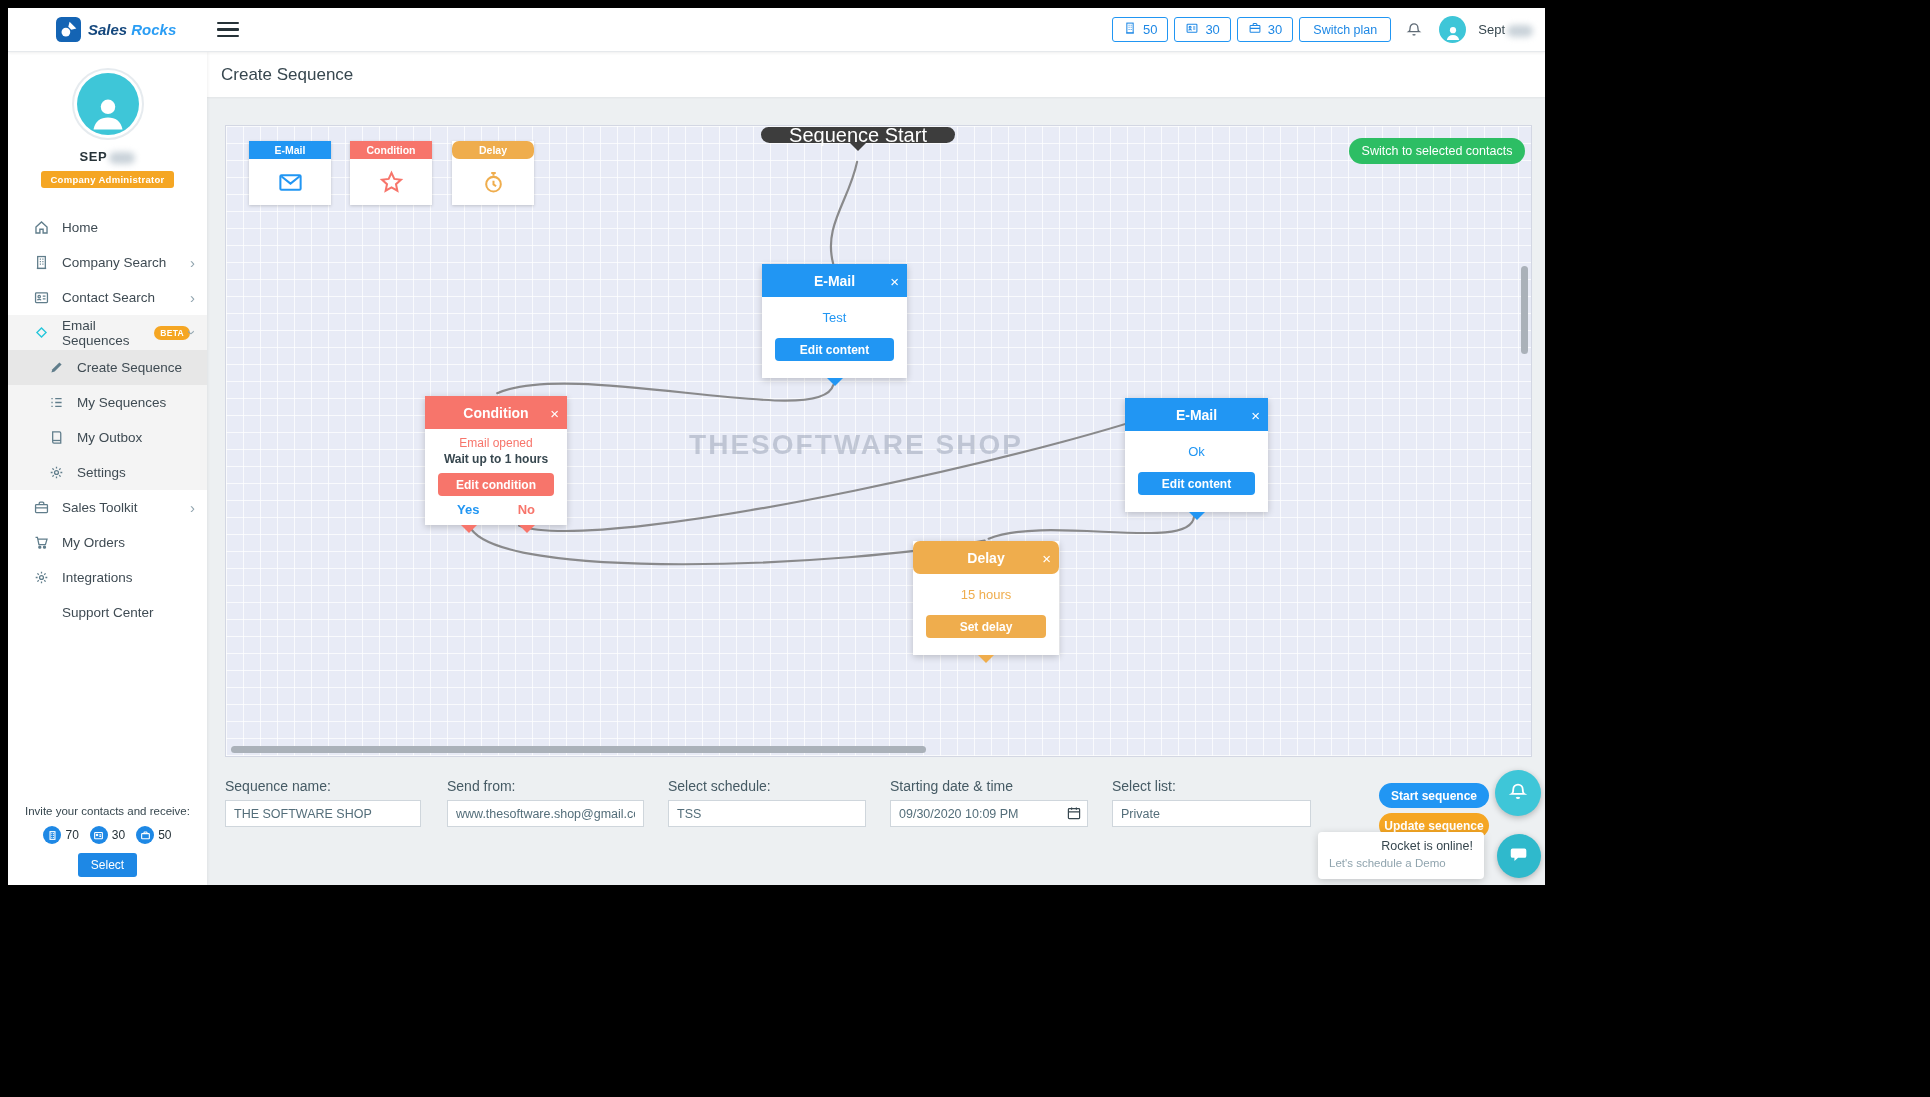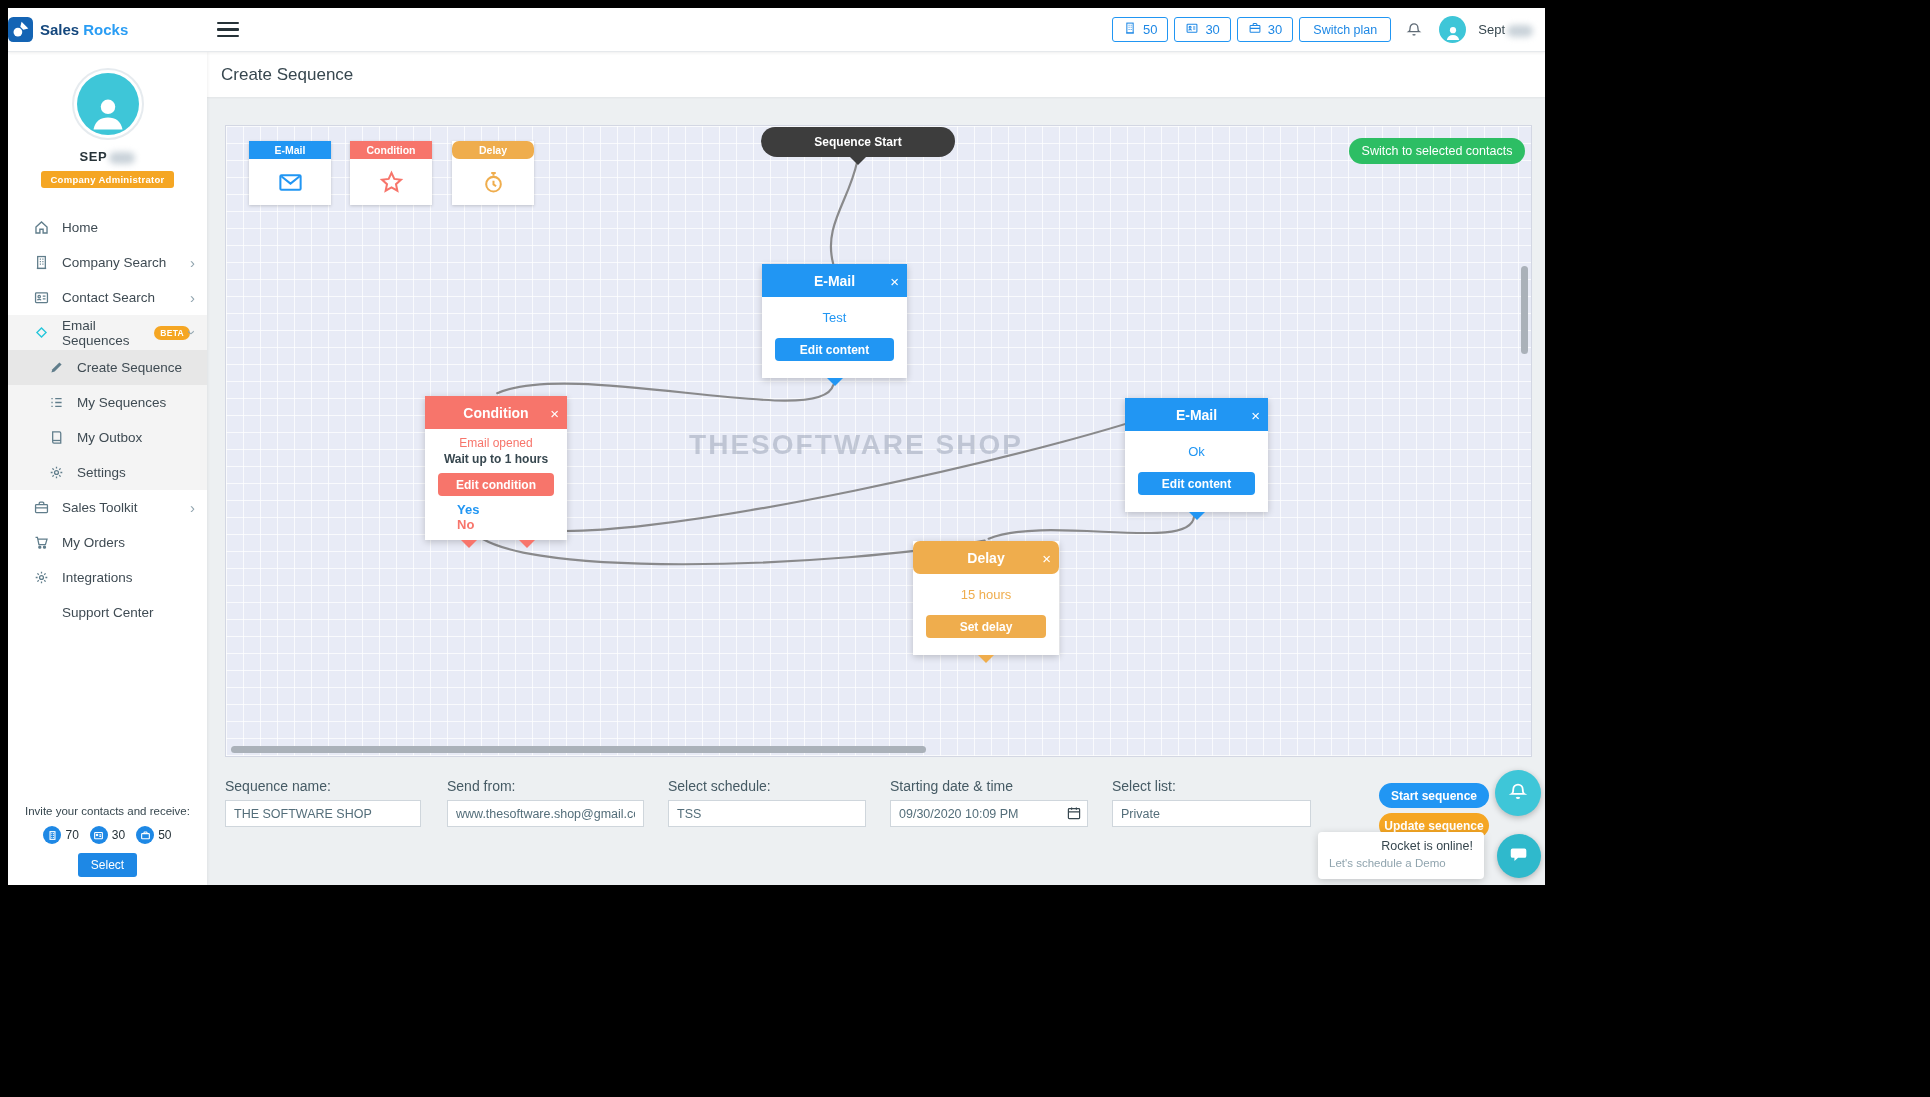--- a/index.html
+++ b/index.html
@@ -3,21 +3,21 @@
 <meta charset="utf-8">
 <style>
   * { box-sizing: border-box; margin: 0; padding: 0; }
   html,body { width:1930px; height:1097px; background:#000; font-family:"Liberation Sans",sans-serif; }
   .app { position:absolute; left:8px; top:8px; width:1537px; height:877px; background:#edf0f2; overflow:hidden; }
 
   
   .topbar { position:absolute; top:0; left:0; width:100%; height:44px; background:#fff;
             border-bottom:1px solid #e6e9ec; box-shadow:0 1px 3px rgba(0,0,0,.07);
             display:flex; align-items:center; padding-right:12px; z-index:40; }
-  .brand { display:flex; align-items:center; gap:7px; width:199px; cursor:pointer; }
+  .brand { display:flex; align-items:center; gap:7px; width:199px; padding-left:48px; cursor:pointer;font-style:italic; }
   .brand-mark { width:25px; height:25px; flex:none; }
   .brand-sales { font-size:15px; font-weight:bold; color:#14477d; }
   .brand-rocks { font-size:15px; font-weight:bold; color:#2a9df4; margin-left:-3px; }
   .hamburger { margin-left:10px; width:22px; cursor:pointer; display:flex; flex-direction:column; gap:4px; }
   .hamburger i { display:block; height:2.6px; background:#263238; border-radius:1px; }
   .topbar-right { margin-left:auto; display:flex; align-items:center; gap:6px; }
   .credit-badge { display:flex; align-items:center; gap:6px; height:25px; padding:0 10px;
                   border:1px solid #2196f3; border-radius:3px; background:#fff; color:#1e88e5;
                   font-size:13px; cursor:pointer; }
   .credit-badge svg { width:14px; height:14px; }
@@ -85,43 +85,43 @@
   .conn-svg path { fill:none; stroke:#787878; stroke-width:2.2; opacity:.85; stroke-linecap:round; }
 
   .palette-item { position:absolute; width:82px; background:#fff; box-shadow:0 1px 3px rgba(0,0,0,.18); cursor:grab; }
   .palette-head { height:18px; font-size:10.5px; font-weight:bold; color:#fff;
                   display:flex; align-items:center; justify-content:center; }
   .palette-body { height:46px; display:flex; align-items:center; justify-content:center; }
   .palette-body svg { width:27px; height:27px; }
   .head-blue { background:#2196f3; } .head-salmon { background:#f7756b; } .head-orange { background:#efad4d;border-radius:7px; }
   .ic-blue { color:#2196f3; } .ic-salmon { color:#f7756b; } .ic-orange { color:#efad4d; }
 
-  .start-node { position:absolute; left:535px; top:1px; width:194px; height:30px; background:#3d3d3d; color:#fff;
-                font-size:12px; font-weight:bold; display:flex; align-items:center; justify-content:center;
+  .start-node { position:absolute; left:535px; top:1px; width:194px; height:16px; background:#3d3d3d; color:#fff;
+                font-size:20px; font-weight:normal; display:flex; align-items:center; justify-content:center;
                 border-radius:15px 15px 17px 17px; cursor:grab; }
   .start-node::after { content:""; position:absolute; top:100%; left:50%; margin-left:-8px;
                        border:8px solid transparent; border-top-color:#3d3d3d; }
   .switch-contacts { position:absolute; left:1123px; top:12px; width:176px; height:26px; background:#2dbe64;
                      color:#fff; font-size:12.5px; border:none; border-radius:14px; cursor:pointer; font-family:inherit; }
 
   .flow-node { position:absolute; background:#fff; box-shadow:0 2px 7px rgba(0,0,0,.2); cursor:grab; }
   .node-head { height:33px; display:flex; align-items:center; justify-content:center; color:#fff;
                font-size:14px; font-weight:bold; position:relative; }
   .node-close { position:absolute; right:8px; top:50%; transform:translateY(-50%); font-size:15px;
                 font-weight:normal; cursor:pointer; line-height:1; }
   .node-name { text-align:center; margin-top:13px; font-size:13px; }
   .node-btn { display:block; margin:13px auto 17px; width:calc(100% - 26px); height:23px; border:none;
               border-radius:4px; color:#fff; font-size:12px; font-weight:bold; cursor:pointer; font-family:inherit; }
   .btn-blue { background:#2196f3; } .btn-salmon { background:#f7756b; } .btn-orange { background:#efad4d; }
   .pointer { position:absolute; top:100%; left:50%; margin-left:-8px; border:8px solid transparent; }
   .pt-blue { border-top-color:#2196f3; } .pt-orange { border-top-color:#efad4d; } .pt-salmon { border-top-color:#f7756b; }
   .cond-line1 { margin-top:7px; text-align:center; font-size:12px; color:#f7756b; }
   .cond-line2 { margin-top:2px; text-align:center; font-size:12px; font-weight:bold; color:#37474f; }
   .cond-btn { margin:7px auto 4px; }
-  .yesno { display:flex; justify-content:space-between; padding:2px 32px 8px; font-size:13px; font-weight:bold;flex-direction:column; }
+  .yesno { display:flex; justify-content:space-between; padding:2px 32px 8px; font-size:13px; font-weight:bold; }
   .yes { color:#2196f3; cursor:pointer; } .no { color:#f7756b; cursor:pointer; }
   .cond-p1 { left:44px; } .cond-p2 { left:94px; margin-left:0; }
   #node-email1 { left:536px; top:138px; width:145px; }
   #node-condition { left:199px; top:270px; width:142px; }
   #node-email2 { left:899px; top:272px; width:143px; }
   #node-delay { left:687px; top:415px; width:146px; }
 
   .h-scroll { position:absolute; left:5px; bottom:3px; width:695px; height:7px; background:#aab1b9;
               border-radius:4px; cursor:pointer; }
   .v-scroll { position:absolute; right:3px; top:140px; width:7px; height:88px; background:#aab1b9;

